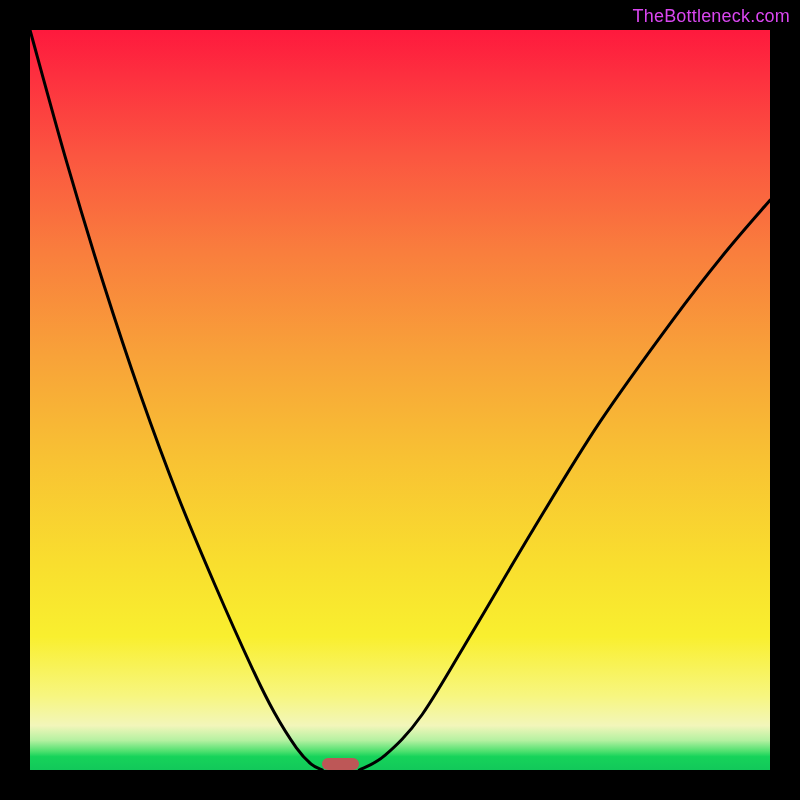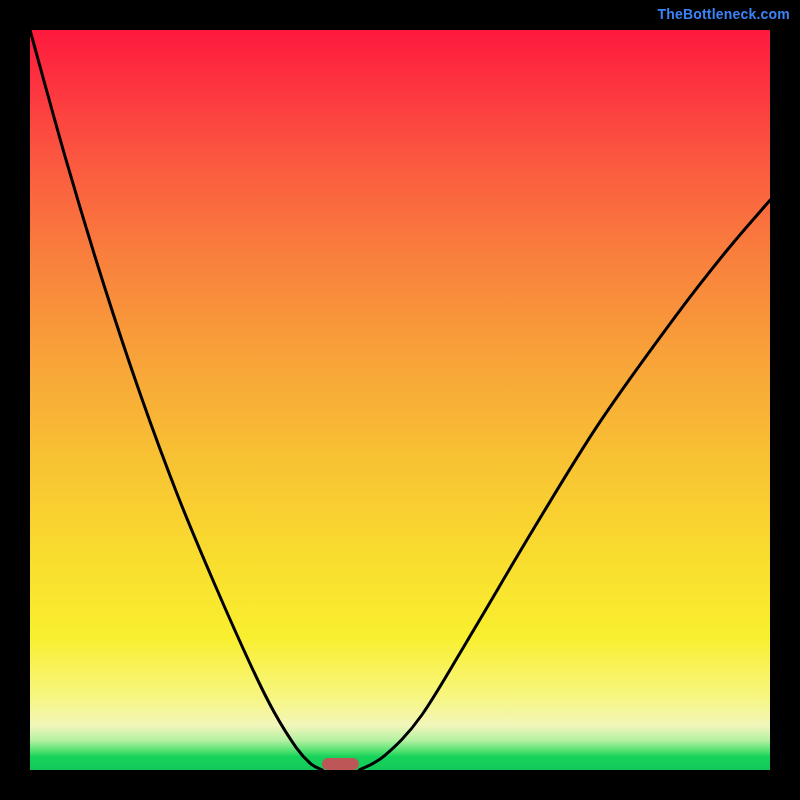--- a/index.html
+++ b/index.html
@@ -41,23 +41,23 @@
       #b4f1a1 96%,
       #4ce06e 97.5%,
       #16d35a 98.2%,
       #12c85a 100%
     );
   }
   .watermark {
     position: absolute;
     top: 6px;
     right: 10px;
-    color: #3b82f6;
-    font-size: 14px;
-    font-weight: 700;
+    color: #d946ef;
+    font-size: 18px;
+    font-weight: 400;
     letter-spacing: 0.2px;
     font-family: Arial, Helvetica, sans-serif;
   }
   svg.curve {
     position: absolute;
     left: 0;
     top: 0;
     width: 740px;
     height: 740px;
     overflow: visible;

